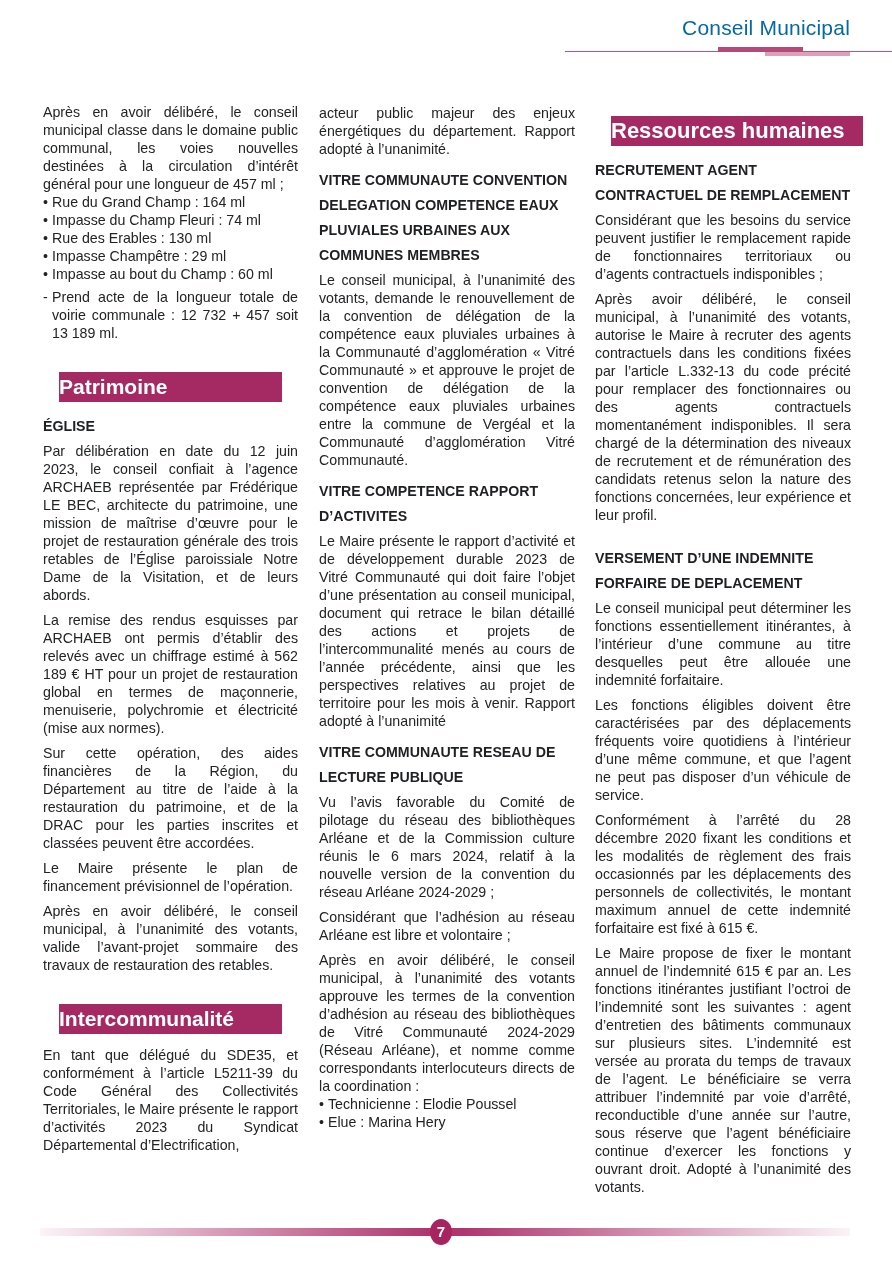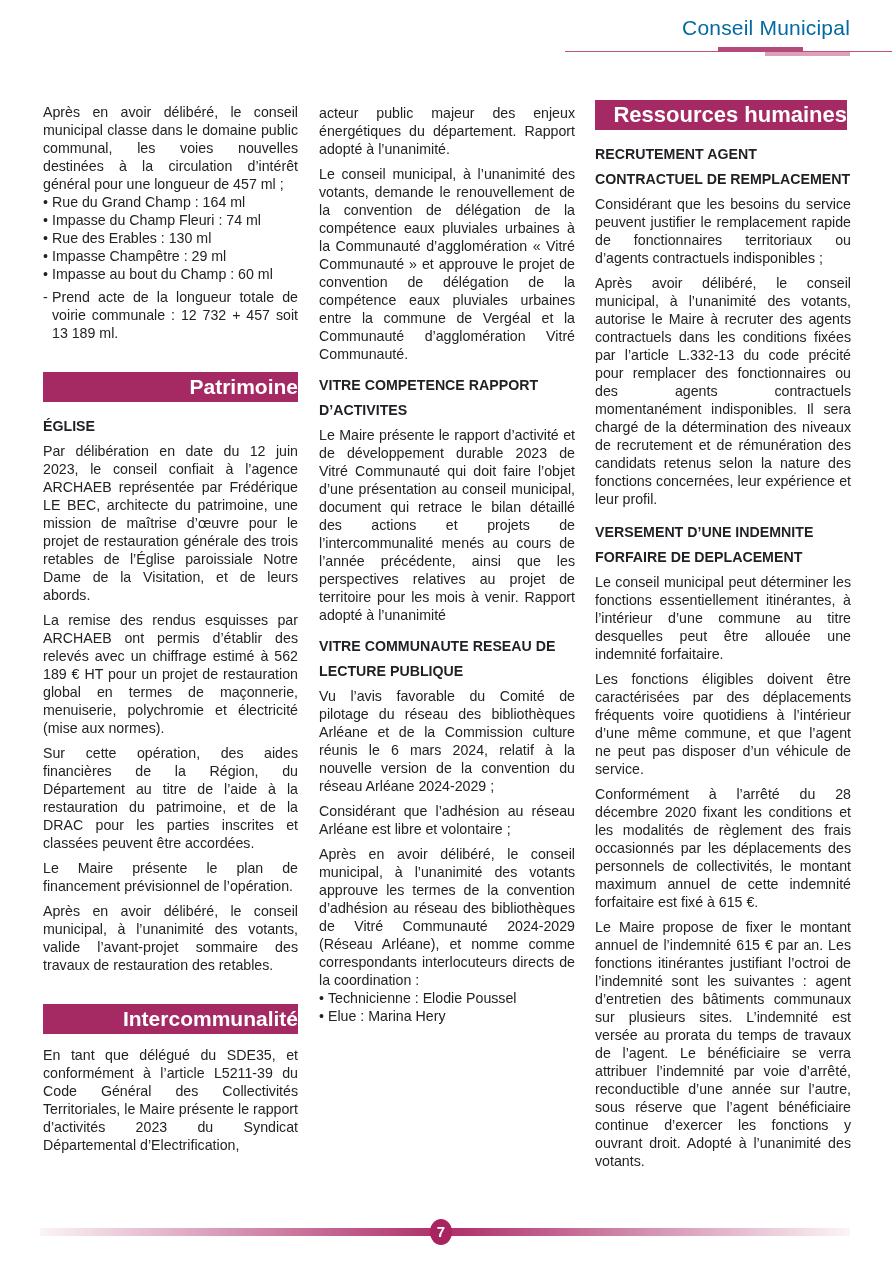--- a/index.html
+++ b/index.html
@@ -16,28 +16,28 @@
   .col3 { left: 595px; width: 256px; top: 100px; }
 
   p { margin: 0 0 7px 0; text-align: justify; }
   .tight { margin-bottom: 0; }
   ul.bullets { list-style: none; margin: 0; padding: 0; }
   ul.bullets li { position: relative; padding-left: 9px; }
   ul.bullets li::before { content: "•"; position: absolute; left: 0; top: 0; }
   .dash { position: relative; padding-left: 9px; margin-top: 5px; text-align: justify; }
   .dash::before { content: "-"; position: absolute; left: 0; }
 
-  .banner { background: #a52a63; color: #ffffff; font-weight: bold; text-align: right;
-            font-size: 21px; line-height: 30px; height: 30px; margin: 0; }
+  .banner { background: #a52a63; color: #ffffff; font-weight: bold; text-align: left;
+            font-size: 21px; line-height: 30px; height: 30px; margin: 16px; }
   .col1 .banner { margin-top: 30px; margin-bottom: 12px; }
   .col1 .banner.b2 { margin-top: 30px; }
   .col3 .banner { width: 252px; margin-bottom: 12px; font-size: 22px; }
   h3 { margin: 0 0 3px 0; font-size: 14.2px; line-height: 25px; font-weight: bold; color: #1f2024; }
   .col2 h3 { margin-top: 10px; }
-  .col3 h3.second { margin-top: 12px; }
+  .col3 h3.second { margin-top: 22px; }
 
   .footer-line { position: absolute; top: 1228px; left: 40px; width: 810px; height: 8px;
                  background: linear-gradient(to right, rgba(176,40,96,0.05), #b0356e 48%, #b0356e 52%, rgba(176,40,96,0.05)); }
   .page-num { position: absolute; top: 1219px; left: 430px; width: 22px; height: 26px; border-radius: 50%;
               background: #a8245e; color: #fff; font-weight: bold; font-size: 15px; line-height: 26px; text-align: center; }
 </style>
 </head>
 <body>
 
 <div>
@@ -66,20 +66,21 @@
   <p>Le Maire présente le plan de financement prévisionnel de l’opération.</p>
   <p>Après en avoir délibéré, le conseil municipal, à l’unanimité des votants, valide l’avant-projet sommaire des travaux de restauration des retables.</p>
 
   <div class="banner b2">Intercommunalité</div>
   <p>En tant que délégué du SDE35, et conformément à l’article L5211-39 du Code Général des Collectivités Territoriales, le Maire présente le rapport d’activités 2023 du Syndicat Départemental d’Electrification,</p>
 </div>
 
 <div class="col col2">
   <p>acteur public majeur des enjeux énergétiques du département. Rapport adopté à l’unanimité.</p>
 
+  <h3>VITRE COMMUNAUTE CONVENTION DELEGATION COMPETENCE EAUX PLUVIALES URBAINES AUX COMMUNES MEMBRES</h3>
   <p>Le conseil municipal, à l’unanimité des votants, demande le renouvellement de la convention de délégation de la compétence eaux pluviales urbaines à la Communauté d’agglomération « Vitré Communauté » et approuve le projet de convention de délégation de la compétence eaux pluviales urbaines entre la commune de Vergéal et la Communauté d’agglomération Vitré Communauté.</p>
 
   <h3>VITRE COMPETENCE RAPPORT D’ACTIVITES</h3>
   <p>Le Maire présente le rapport d’activité et de développement durable 2023 de Vitré Communauté qui doit faire l’objet d’une présentation au conseil municipal, document qui retrace le bilan détaillé des actions et projets de l’intercommunalité menés au cours de l’année précédente, ainsi que les perspectives relatives au projet de territoire pour les mois à venir. Rapport adopté à l’unanimité</p>
 
   <h3>VITRE COMMUNAUTE RESEAU DE LECTURE PUBLIQUE</h3>
   <p>Vu l’avis favorable du Comité de pilotage du réseau des bibliothèques Arléane et de la Commission culture réunis le 6 mars 2024, relatif à la nouvelle version de la convention du réseau Arléane 2024-2029 ;</p>
   <p>Considérant que l’adhésion au réseau Arléane est libre et volontaire ;</p>
   <p class="tight">Après en avoir délibéré, le conseil municipal, à l’unanimité des votants approuve les termes de la convention d’adhésion au réseau des bibliothèques de Vitré Communauté 2024-2029 (Réseau Arléane), et nomme comme correspondants interlocuteurs directs de la coordination :</p>
   <ul class="bullets">

